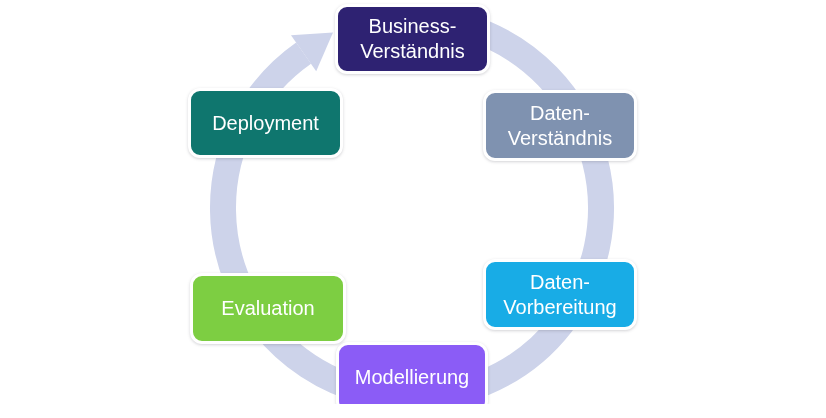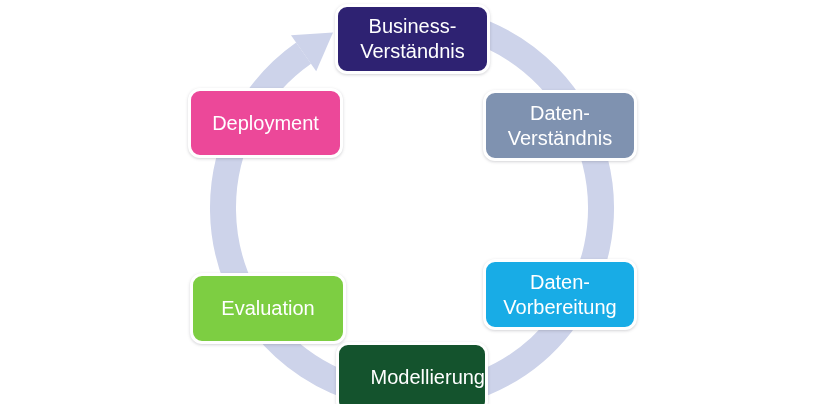--- a/index.html
+++ b/index.html
@@ -64,25 +64,25 @@
   <div class="step step-daten-verst" style="background-color: rgb(127, 146, 176);">
     <span class="step-label">Daten-
 Verständnis</span>
   </div>
 
   <div class="step step-daten-vorb" style="background-color: rgb(24, 172, 230);">
     <span class="step-label">Daten-
 Vorbereitung</span>
   </div>
 
-  <div class="step step-modellierung" style="background-color: #14532d; justify-content: flex-end;">
+  <div class="step step-modellierung" style="background-color: #8b5cf6;">
     <span class="step-label">Modellierung</span>
   </div>
 
   <div class="step step-evaluation" style="background-color: rgb(125, 206, 66);">
     <span class="step-label">Evaluation</span>
   </div>
 
-  <div class="step step-deployment" style="background-color: #ec4899;">
+  <div class="step step-deployment" style="background-color: #0f766e;">
     <span class="step-label">Deployment</span>
   </div>
 
 </div>
 
 </body></html>

